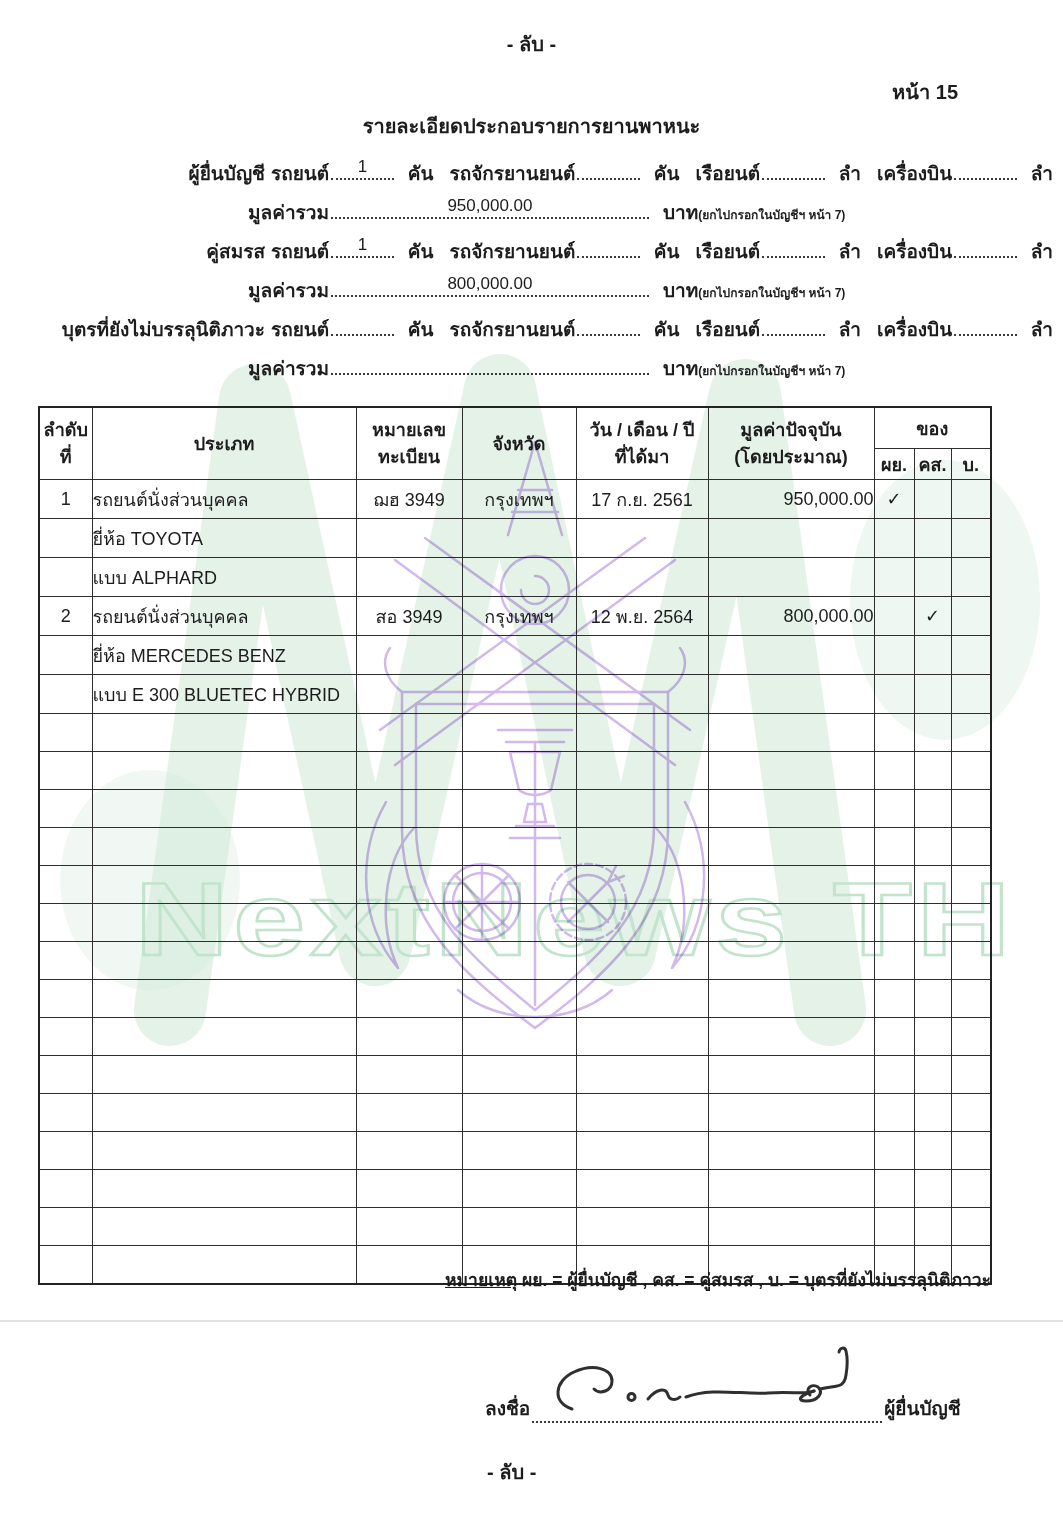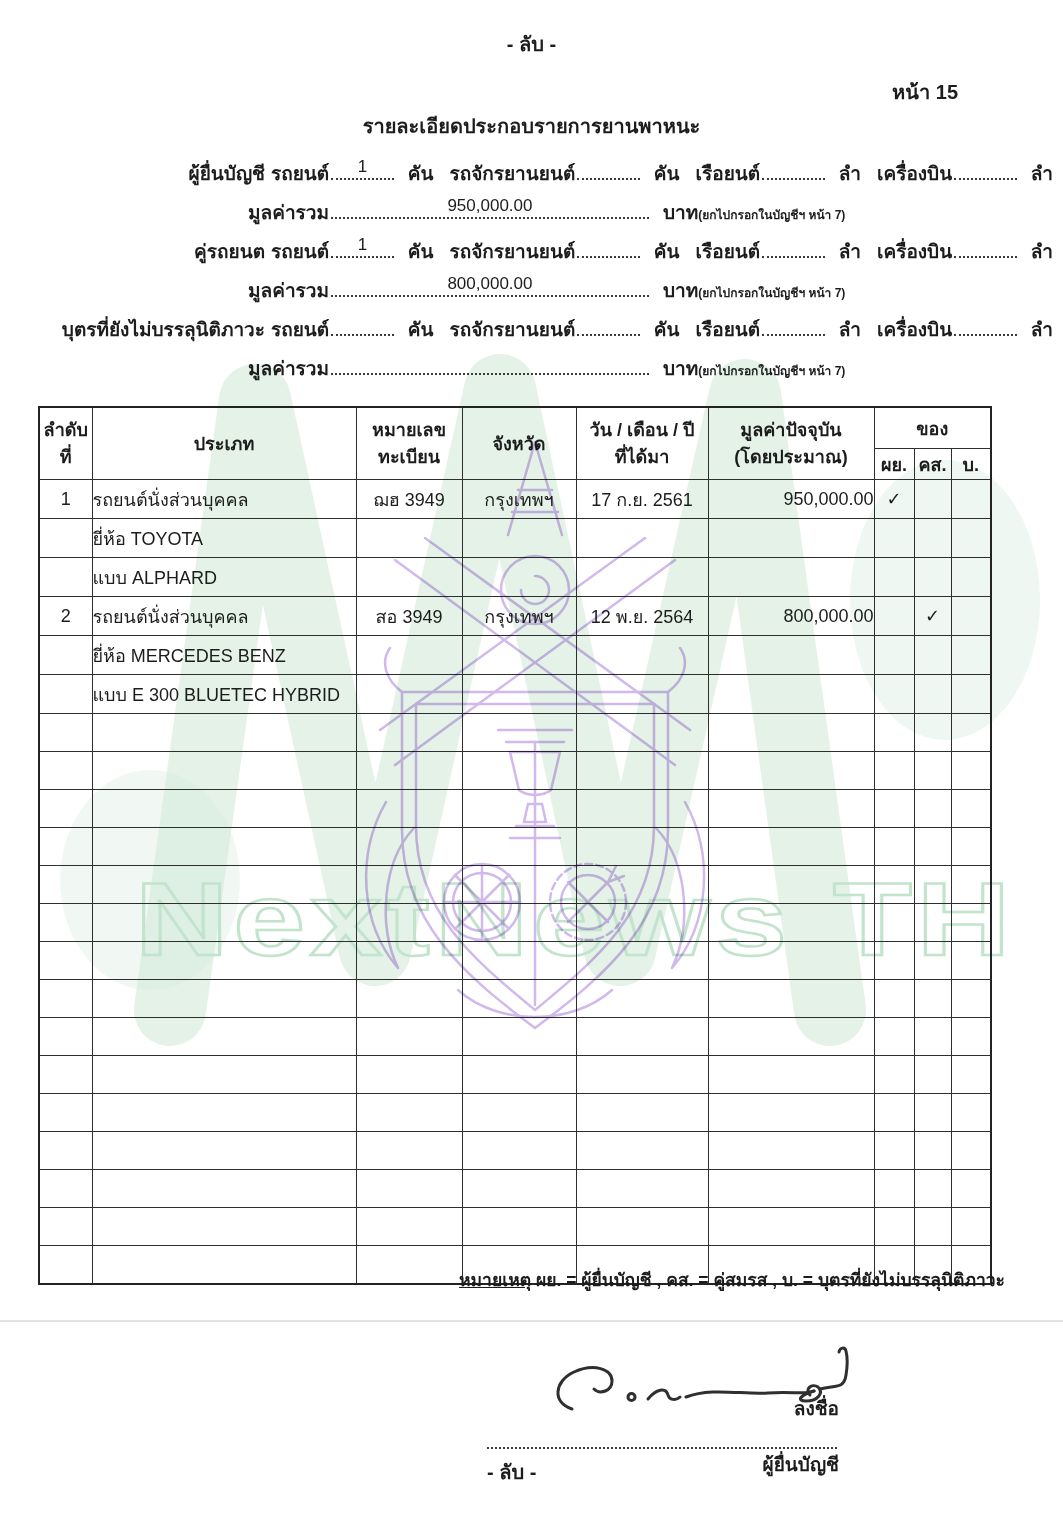--- a/index.html
+++ b/index.html
@@ -38,24 +38,24 @@
   .h-line{display:block;line-height:1.45;}
   table.vehicles td{font-size:18px;vertical-align:middle;}
   tr.row td{height:38px;}
   tr.row.empty td{height:37px;}
   td.num-cell{text-align:center;}
   td.type-cell{text-align:left;padding-left:12px;margin-left:20px;}
   td.center{text-align:center;font-weight:normal;}
   td.value-cell{text-align:right;padding-right:22px;font-weight:normal;}
   td.check-cell{text-align:center;font-size:20px;font-weight:normal;}
   
-  .footnote{position:absolute;top:1266px;right:58px;font-size:17.5px;font-weight:bold;white-space:nowrap;}
+  .footnote{position:absolute;top:1266px;right:72px;font-size:17.5px;font-weight:bold;white-space:nowrap;}
   .footnote .fn-label{text-decoration:underline;}
   .scan-line{position:absolute;top:1320px;left:0;width:1063px;height:2px;background:#e2e2e2;}
-  .sig-row{position:absolute;top:1393px;left:485px;display:flex;align-items:flex-end;font-size:19px;font-weight:bold;white-space:nowrap;flex-direction:column;}
+  .sig-row{position:absolute;top:1393px;left:485px;display:flex;align-items:flex-end;font-size:19px;font-weight:bold;white-space:nowrap;}
   .sig-dots{display:inline-block;width:350px;border-bottom:2px dotted #3a3a3a;height:24px;margin:0 2px;}
   .sig-svg{position:absolute;top:1345px;left:548px;z-index:4;pointer-events:none;}
   .secret-bottom{position:absolute;top:1456px;left:487px;font-size:20px;font-weight:bold;}
 </style>
 </head>
 <body>
 
 <svg id="wm-green" class="layer" width="1063" height="1540" viewBox="0 0 1063 1540">
   <path d="M170,1010 L255,400 L375,950 L500,390 L620,950 L745,395 L830,1010" fill="none" stroke="rgba(206,232,214,0.55)" stroke-width="72" stroke-linejoin="round" stroke-linecap="round"></path>
   <ellipse cx="945" cy="600" rx="95" ry="140" fill="rgba(210,234,218,0.38)"></ellipse>
@@ -121,21 +121,21 @@
       <div class="form-line total-line">
         <span class="total-spacer"></span>
         <span>มูลค่ารวม</span>
         <span class="dots w-total">
           <span class="val">950,000.00</span>
         </span>
         <span class="unit">บาท</span>
         <span class="note">(ยกไปกรอกในบัญชีฯ หน้า 7)</span>
       </div>
       <div class="form-line">
-        <span class="owner">คู่รถยนต</span>
+        <span class="owner">คู่สมรส</span>
         <span class="veh-label">รถยนต์</span>
         <span class="dots w-count">
           <span class="val">1</span>
         </span>
         <span class="unit">คัน</span>
         <span class="veh-label gap">รถจักรยานยนต์</span>
         <span class="dots w-count">
           <span class="val"></span>
         </span>
         <span class="unit">คัน</span>

